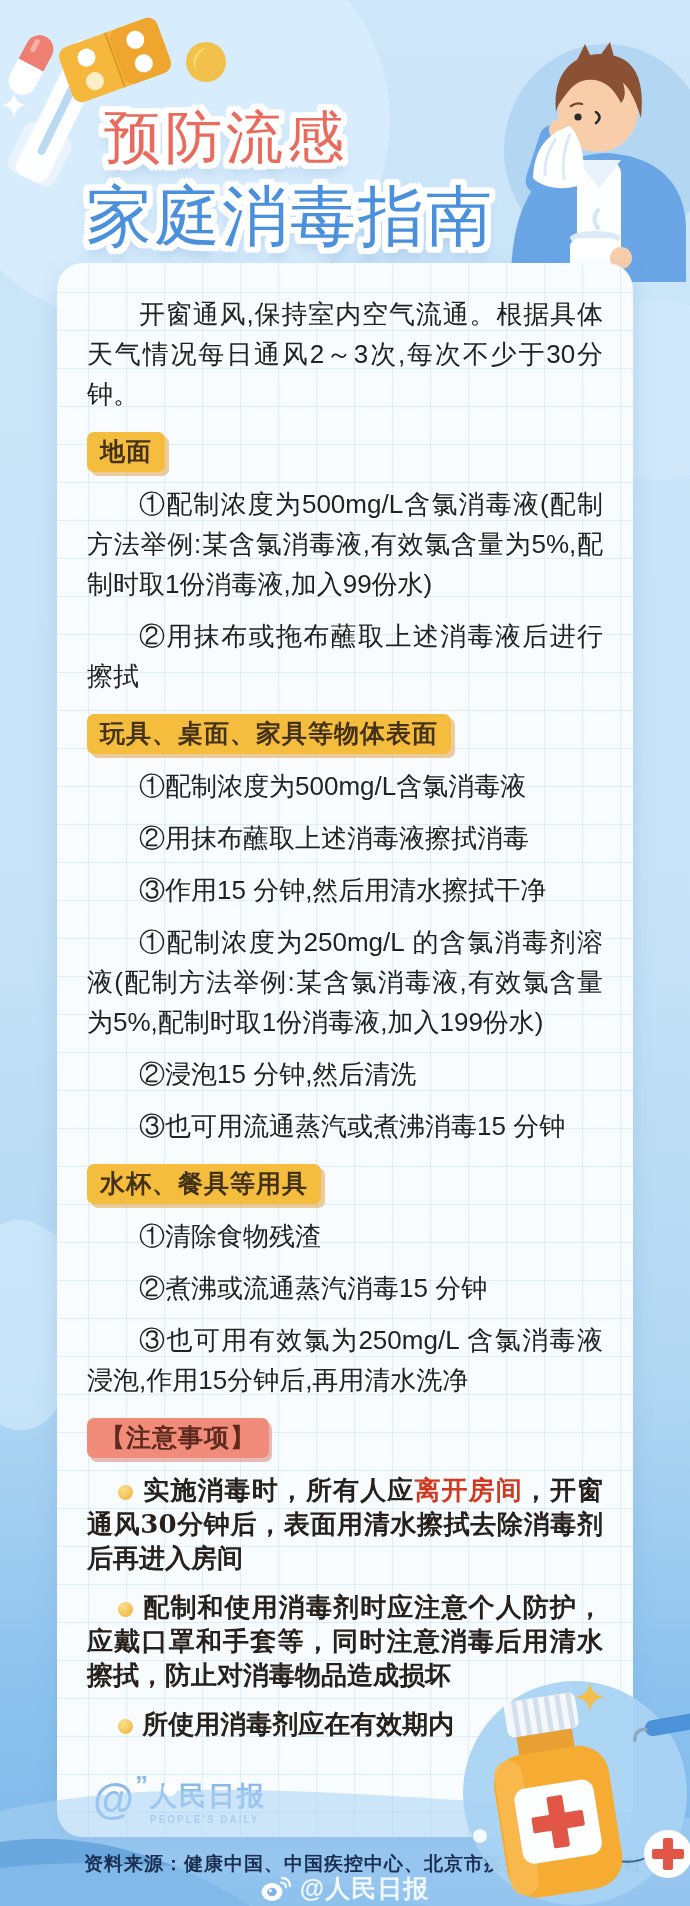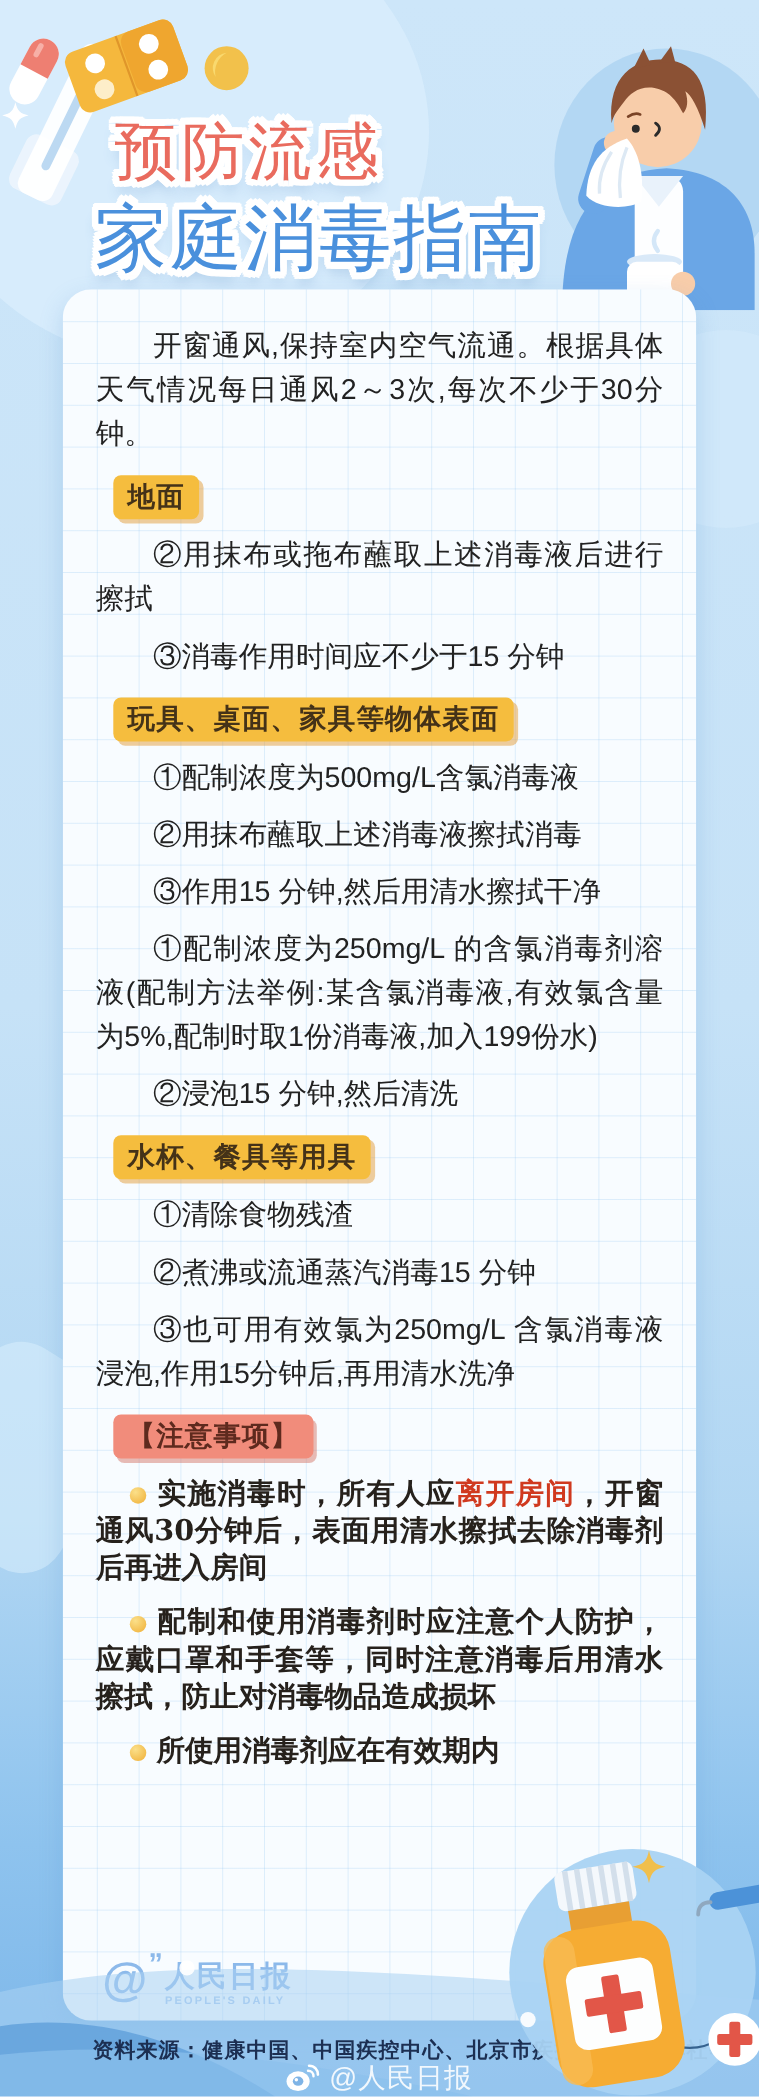--- a/index.html
+++ b/index.html
@@ -24,40 +24,40 @@
   .boy{position:absolute;left:478px;top:38px;width:212px;height:244px;pointer-events:none;}
   
   .card{position:absolute;left:57px;top:263px;width:576px;height:1574px;box-sizing:border-box;
     padding:31px 30px 0;border-radius:26px;background-color:#f8fcff;
     background-image:linear-gradient(to right,rgba(140,195,240,.26) 1px,transparent 1px),
       linear-gradient(to bottom,rgba(140,195,240,.26) 1px,transparent 1px);
     background-size:38px 38px;background-position:-7px -9px;
     box-shadow:0 8px 20px rgba(90,150,210,.25);}
   .intro,.item{font-size:26px;line-height:40px;color:#222;text-indent:2em;text-align:justify;margin:0;}
   .item{margin-top:12px;}
-  .badge{display:inline-block;margin:18px 16px 0;padding:3px 13px 4px;border-radius:7px;
+  .badge{display:inline-block;margin:18px 0 0;padding:3px 13px 4px;border-radius:7px;
     font-size:25px;font-weight:800;letter-spacing:1px;}
   .badge.y{background:#f5bd3e;color:#443218;box-shadow:4px 4px 0 rgba(226,156,58,.5);}
   .badge.r{background:#f18c7b;color:#5e2a1e;box-shadow:3px 4px 0 rgba(209,106,90,.45);
     font-family:"DejaVu Serif","Liberation Serif",serif;}
   .note{font-family:"DejaVu Serif","Liberation Serif",serif;font-weight:600;
     font-size:26px;line-height:34px;color:#26211c;text-indent:1.2em;text-align:justify;margin:15px 0 0;}
   .note .dot{display:inline-block;width:15px;height:15px;border-radius:50%;margin-right:9px;
     background:radial-gradient(circle at 35% 30%,#fbe08a,#efae35);transform:translateY(1px);}
   .note .hl{color:#d0391f;}
   
   .pd-logo{position:absolute;left:36px;bottom:12px;display:flex;align-items:flex-start;color:#8cb9ea;}
   .pd-at{font-size:42px;font-weight:800;line-height:40px;}
   .pd-quotes{font-size:26px;font-weight:800;line-height:14px;margin:-2px 2px 0 1px;}
   .pd-name{font-size:27px;font-weight:800;letter-spacing:2px;line-height:28px;margin-top:2px;}
   .pd-sub{font-size:10px;font-weight:700;letter-spacing:2px;color:#a5c7ef;margin-top:4px;}
   .source{position:absolute;left:84px;top:1851px;font-size:19px;font-weight:700;letter-spacing:1px;
     color:#1c2f52;font-family:"DejaVu Serif","Liberation Serif",serif;white-space:nowrap;}
   .weibo{position:absolute;left:0;top:1872px;width:100%;display:flex;justify-content:center;
-    align-items:center;gap:8px;color:#f2f8fd;font-size:25px;font-weight:400;letter-spacing:1px;}
+    align-items:center;gap:8px;color:#f2f8fd;font-size:25px;font-weight:700;letter-spacing:1px;}
   .bottom-waves{position:absolute;left:0;bottom:0;pointer-events:none;}
   .bottle{position:absolute;left:440px;top:1668px;width:250px;height:238px;pointer-events:none;}
 </style>
 </head>
 <body>
 
 <div class="page">
 
   <div class="hero-blob"></div>
   <div class="hero-blob2"></div>
@@ -118,34 +118,35 @@
     <rect x="92" y="200" width="50" height="44" rx="9" fill="#ffffff"></rect>
     <circle cx="143" cy="220" r="11" fill="#f8cdaa"></circle>
   </svg>
 
   <div class="card">
 
     <p class="intro">开窗通风,保持室内空气流通。根据具体天气情况每日通风2～3次,每次不少于30分钟。</p>
 
     <section>
       <span class="badge y">地面</span>
+      <p class="item">①配制浓度为500mg/L含氯消毒液(配制方法举例:某含氯消毒液,有效氯含量为5%,配制时取1份消毒液,加入99份水)</p>
       <p class="item">②用抹布或拖布蘸取上述消毒液后进行擦拭</p>
-      <p class="item">③消毒作用时间应不少于15 分钟</p>
     </section>
 
     <section>
       <span class="badge y">玩具、桌面、家具等物体表面</span>
       <p class="item">①配制浓度为500mg/L含氯消毒液</p>
       <p class="item">②用抹布蘸取上述消毒液擦拭消毒</p>
       <p class="item">③作用15 分钟,然后用清水擦拭干净</p>
     </section>
 
     <section>
       <p class="item">①配制浓度为250mg/L 的含氯消毒剂溶液(配制方法举例:某含氯消毒液,有效氯含量为5%,配制时取1份消毒液,加入199份水)</p>
       <p class="item">②浸泡15 分钟,然后清洗</p>
+      <p class="item">③也可用流通蒸汽或煮沸消毒15 分钟</p>
     </section>
 
     <section>
       <span class="badge y">水杯、餐具等用具</span>
       <p class="item">①清除食物残渣</p>
       <p class="item">②煮沸或流通蒸汽消毒15 分钟</p>
       <p class="item">③也可用有效氯为250mg/L 含氯消毒液浸泡,作用15分钟后,再用清水洗净</p>
     </section>
 
     <section>

